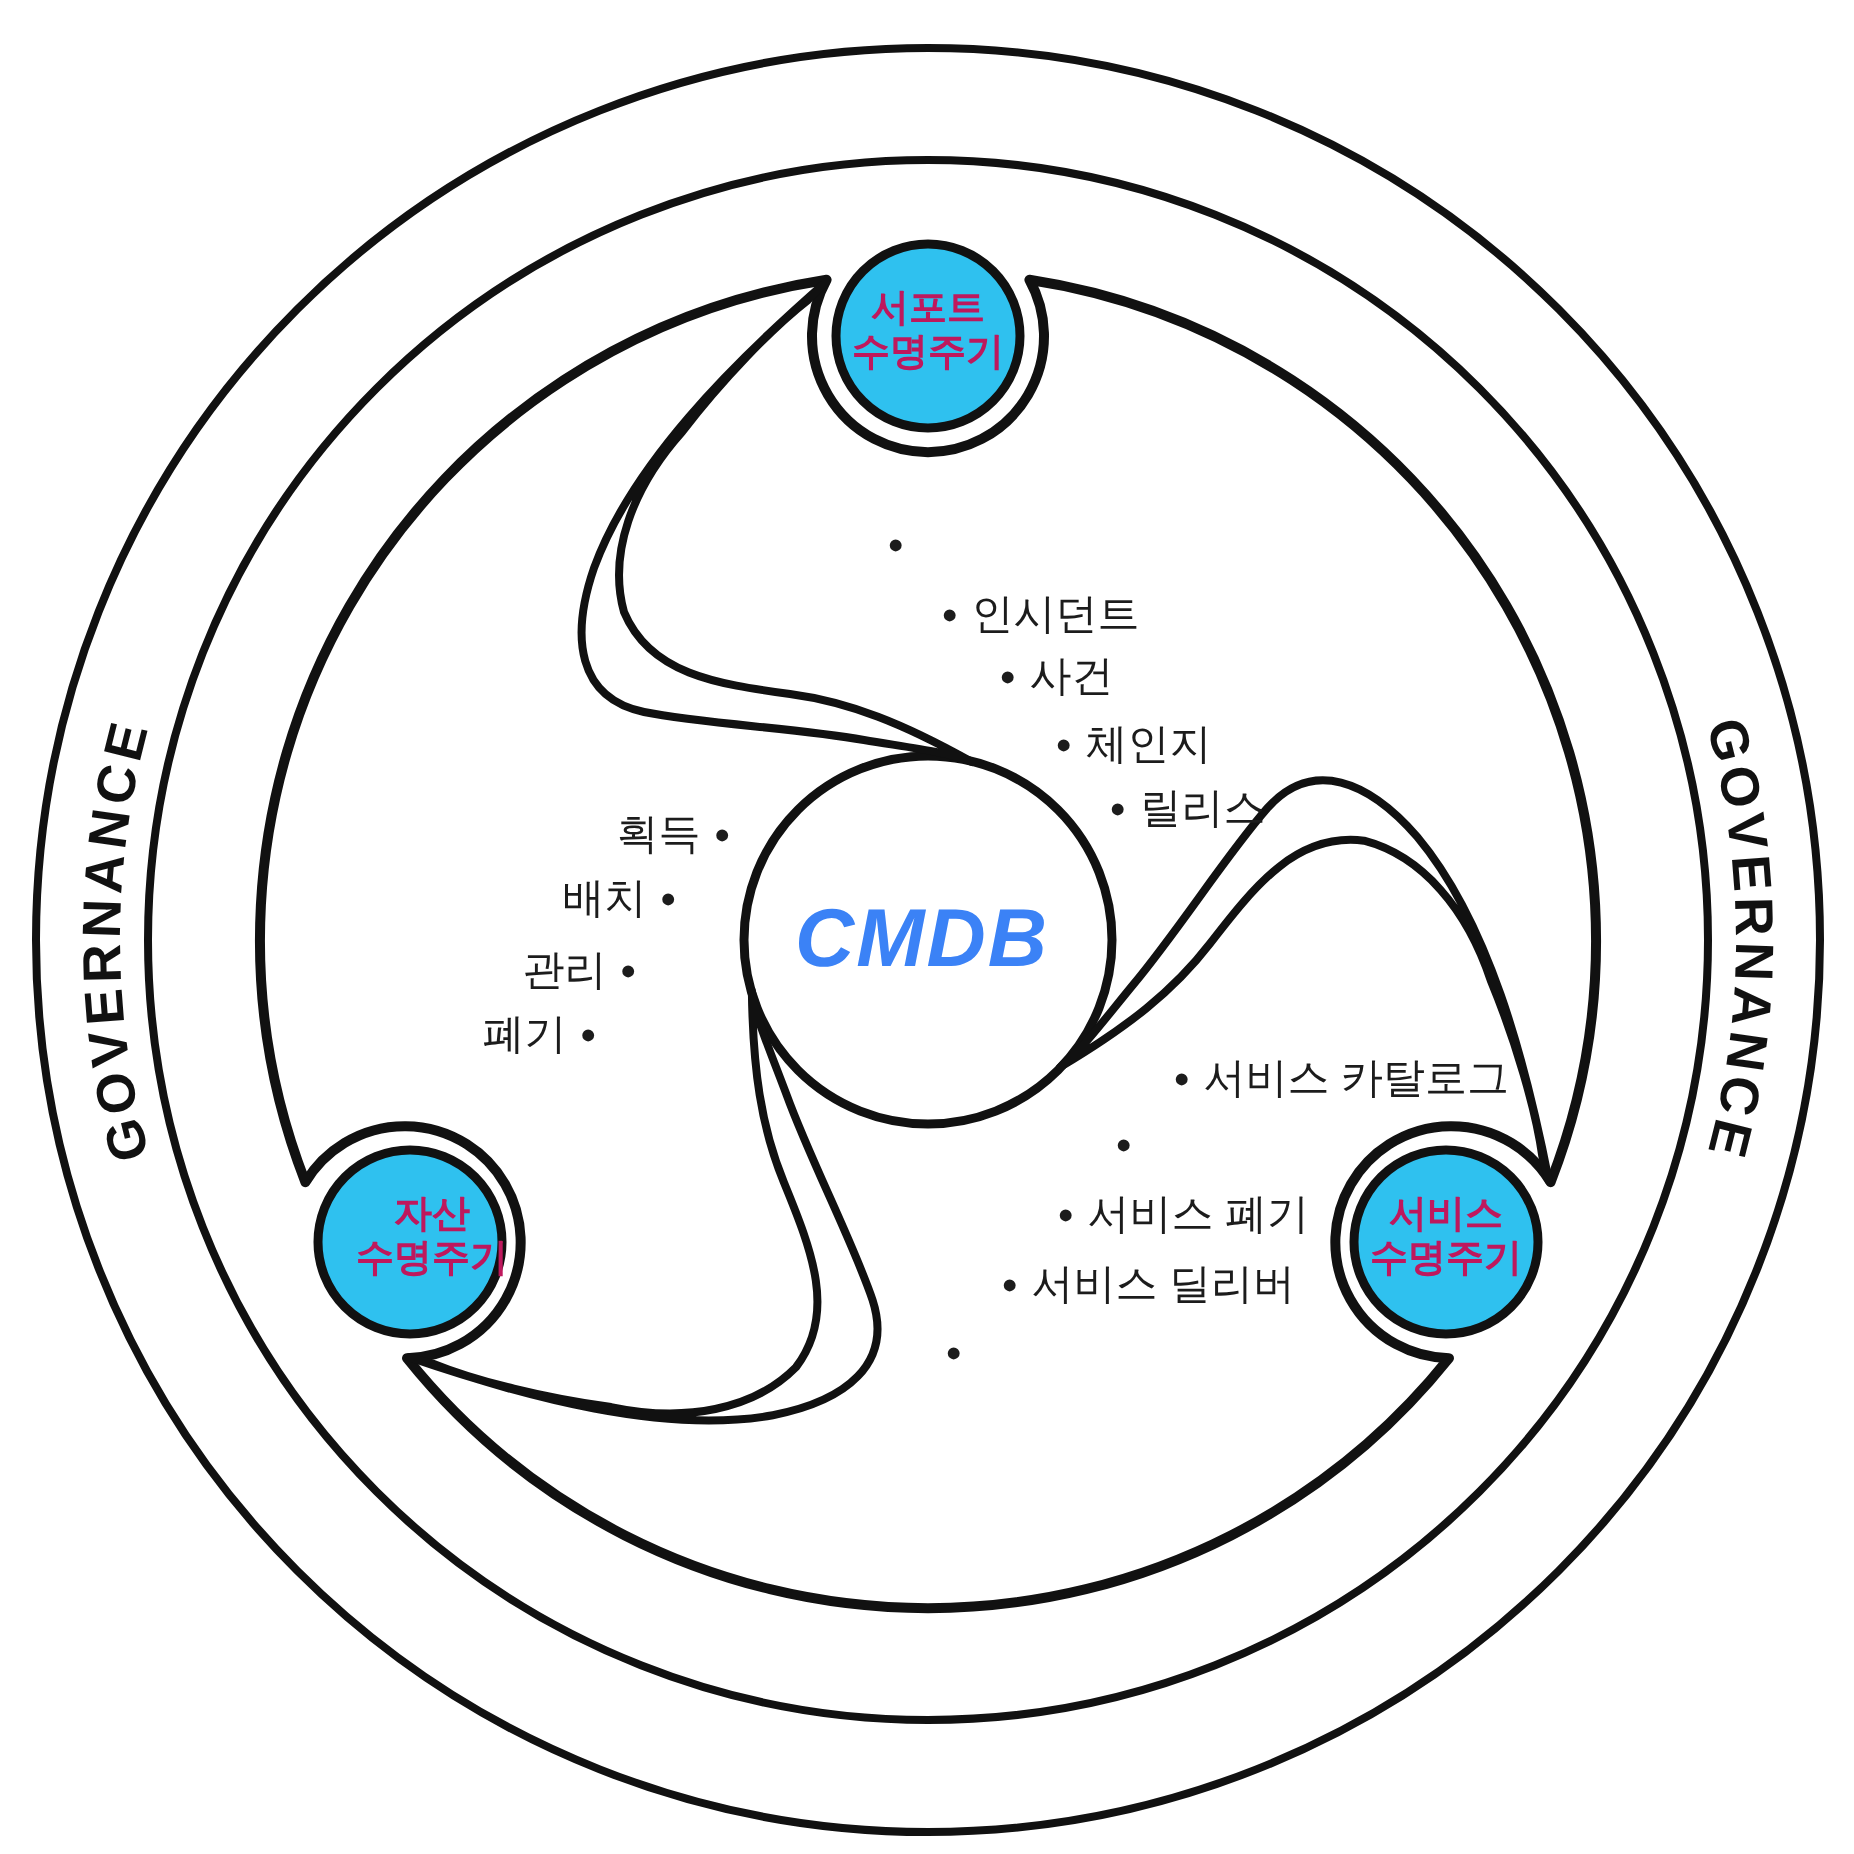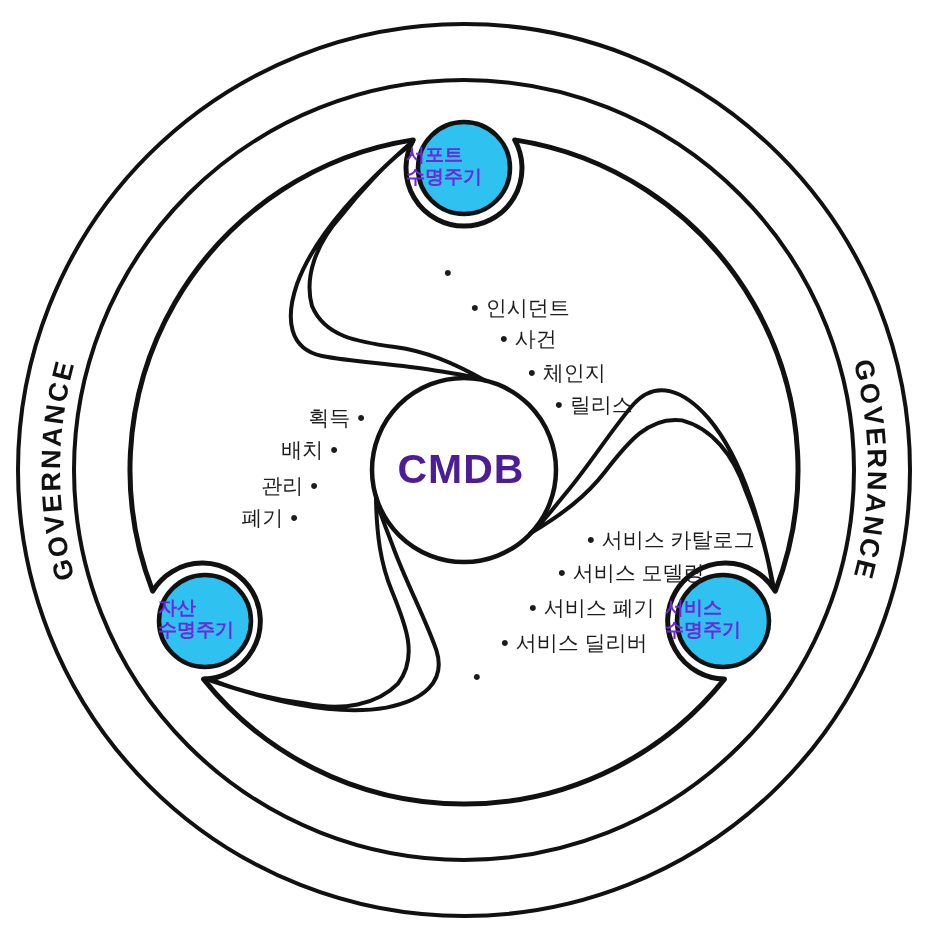--- a/index.html
+++ b/index.html
@@ -1,24 +1,24 @@
 <!DOCTYPE html>
 <html><head>
 <meta charset="utf-8">
 <style>
   html,body{margin:0;padding:0;background:#ffffff;}
   #stage{position:relative;width:927px;height:927px;background:#fff;overflow:hidden;
          font-family:"Liberation Sans", sans-serif;color:#111;}
   #art{position:absolute;left:0;top:0;}
   .gov-text{font-family:"Liberation Sans", sans-serif;font-size:27px;font-weight:700;
             letter-spacing:2.5px;fill:#111;}
-  .node-label{position:absolute;width:116px;font-size:19px;font-weight:700;
-              line-height:1.18;color:#6d28d9;}
+  .node-label{position:absolute;width:116px;text-align:center;font-size:19px;font-weight:700;
+              line-height:1.18;color:#be185d;}
   .cmdb{position:absolute;width:220px;text-align:center;font-size:41px;font-weight:700;
-        letter-spacing:1px;color:#4c1d95;}
+        letter-spacing:1px;color:#3b82f6;font-style:italic;}
   .li{position:absolute;display:flex;align-items:center;column-gap:7px;font-size:21px;
       font-weight:500;color:#1c1c1c;white-space:nowrap;line-height:28px;}
   .li .b{font-size:22px;line-height:28px;}
   .li.ra{transform:translateX(-100%);}
 </style>
 </head>
 <body>
 
 <div id="stage">
 
@@ -119,21 +119,20 @@
     <span>폐기</span>
     <span class="b">•</span>
   </div>
 
   <div class="li" style="left:587px;top:526px">
     <span class="b">•</span>
     <span>서비스 카탈로그</span>
   </div>
   <div class="li" style="left:558px;top:559px">
     <span class="b">•</span>
-    <span>서비스 모델링</span>
   </div>
   <div class="li" style="left:529px;top:594px">
     <span class="b">•</span>
     <span>서비스 폐기</span>
   </div>
   <div class="li" style="left:501px;top:629px">
     <span class="b">•</span>
     <span>서비스 딜리버</span>
   </div>
   <div class="li" style="left:473px;top:663px">

